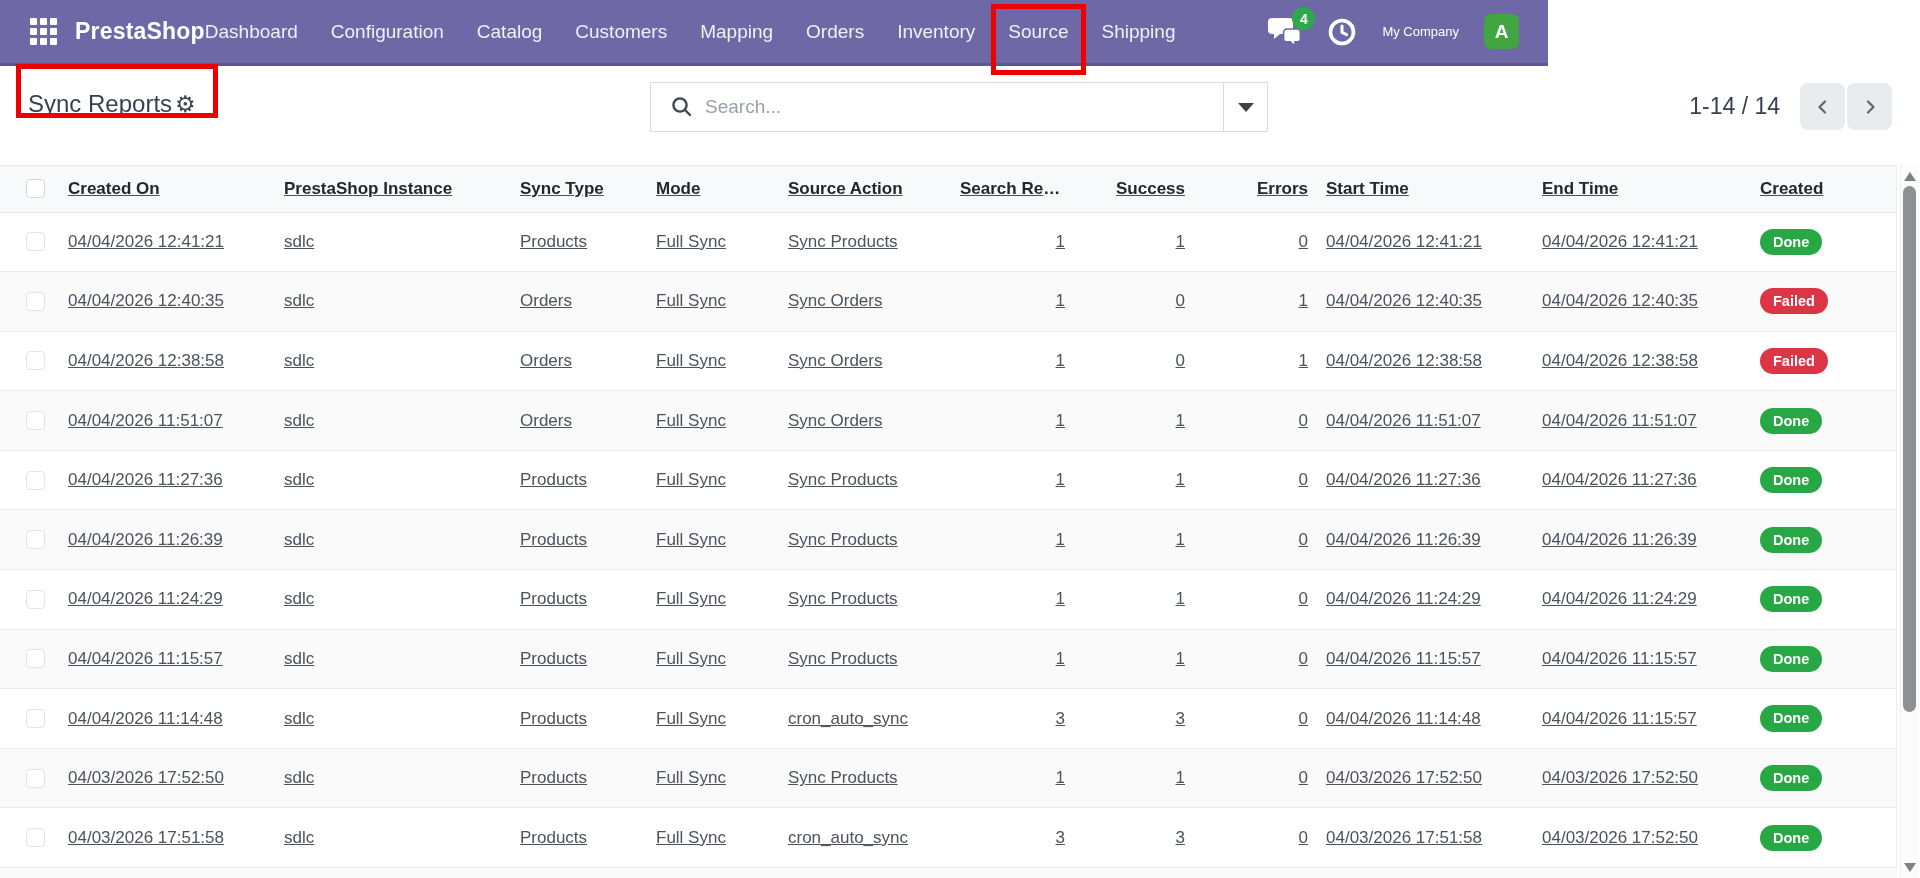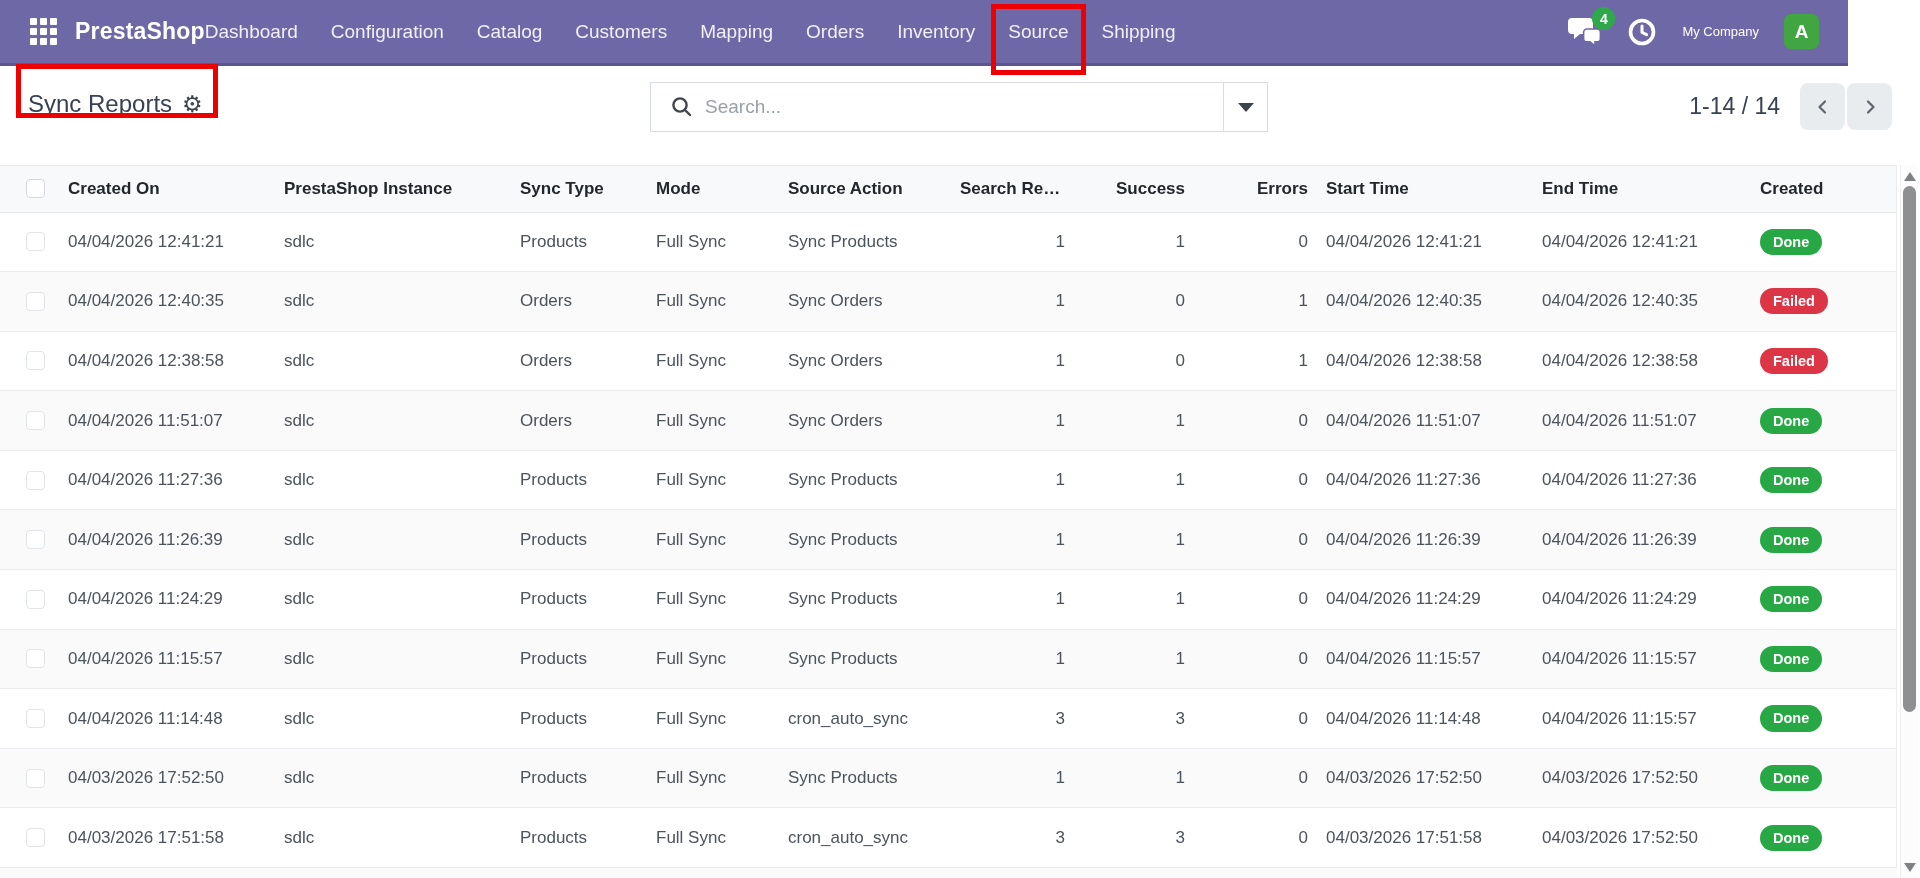--- a/index.html
+++ b/index.html
@@ -3,21 +3,21 @@
 <meta charset="utf-8">
 <style>
   * { box-sizing: border-box; margin: 0; padding: 0; }
   html,body { width: 1920px; height: 878px; }
   body {
     position: relative; overflow: hidden; background: #ffffff;
     font-family: "Liberation Sans", sans-serif; color: #4c535b;
   }
   
   .topbar {
-    position: absolute; left: 0; top: 0; width: 1848px; height: 66px;
+    position: absolute; left: 0; top: 0; width: 1548px; height: 66px;
     background: #6f68a7; border-bottom: 3px solid #5c5690;
     display: flex; align-items: stretch; z-index: 10;
   }
   .tb-left { display: flex; align-items: center; padding-left: 30px; }
   .apps-grid {
     width: 27px; height: 27px; display: grid; cursor: pointer;
     grid-template-columns: repeat(3,7px); grid-template-rows: repeat(3,7px); gap: 3px;
   }
   .apps-grid span { background: #ffffff; border-radius: 1px; }
   .brand { color: #ffffff; font-size: 23px; font-weight: 600; margin-left: 18px; letter-spacing: .2px; }
@@ -39,21 +39,21 @@
     display: flex; align-items: center; justify-content: center;
   }
   .company { color: #ffffff; font-size: 13px; cursor: pointer; }
   .avatar {
     width: 35px; height: 35px; border-radius: 7px; background: #41a541;
     color: #fff; font-size: 19px; font-weight: 700;
     display: flex; align-items: center; justify-content: center; cursor: pointer;
   }
   
   .toolbar { position: absolute; left: 0; top: 66px; width: 1920px; height: 99px; background: #fff; }
-  .title-wrap { position: absolute; left: 28px; top: 24px; display: flex; align-items: center; gap: 10px; }
+  .title-wrap { position: absolute; left: 28px; top: 24px; display: flex; align-items: center; gap: 3px; }
   .title-wrap h1 { font-size: 24px; font-weight: 400; color: #374151; }
   .gear { font-size: 23px; color: #3f4650; cursor: pointer; line-height: 1; }
   .searchbar {
     position: absolute; left: 650px; top: 16px; width: 618px; height: 50px;
     border: 1px solid #d8dde3; border-radius: 0; background: #fff;
     display: flex; align-items: center;
   }
   .search-icon-wrap { padding: 0 12px 0 20px; display: flex; align-items: center; }
   .searchbar input {
     flex: 1; border: none; outline: none; font-size: 19px; color: #374151;
@@ -66,21 +66,21 @@
   }
   .caret-down { width: 0; height: 0; border-left: 8px solid transparent; border-right: 8px solid transparent; border-top: 9px solid #3d434b; }
   .pager { position: absolute; right: 28px; top: 17px; display: flex; align-items: center; }
   .pager-text { font-size: 23px; color: #374151; margin-right: 20px; }
   .pg {
     width: 45px; height: 47px; background: #e9ecef; border: none; border-radius: 8px;
     display: flex; align-items: center; justify-content: center; cursor: pointer;
   }
   .pg + .pg { margin-left: 2px; }
   
-  .table-wrap { position: absolute; left: 0; top: 165px; width: 1897px; border-top: 1px solid #e4e6ea; border-right: 1px solid #ededf0; }
+  .table-wrap { position: absolute; left: 0; top: 165px; width: 1897px; border-top: 1px solid #e4e6ea; border-right: 1px solid #ededf0; text-decoration: underline; }
   table { width: 100%; border-collapse: collapse; table-layout: fixed; }
   col.w0{width:56px} col.w1{width:224px} col.w2{width:236px} col.w3{width:136px}
   col.w4{width:132px} col.w5{width:176px} col.w6{width:110px} col.w7{width:120px}
   col.w8{width:123px} col.w9{width:219px} col.w10{width:216px} col.w11{width:148px}
   thead tr { height: 46px; background: #f8f9fa; border-bottom: 1px solid #e4e6ea; }
   th { font-size: 17px; font-weight: 600; color: #23272b; text-align: left; white-space: nowrap; overflow: hidden; text-overflow: ellipsis; }
   tbody tr { height: 59.6px; border-bottom: 1px solid #eaecef; background: #ffffff; }
   tbody tr:nth-child(even) { background: #fafafb; }
   td { font-size: 17px; color: #4c535b; white-space: nowrap; overflow: hidden; cursor: pointer; }
   .c0 { padding-left: 26px; }

